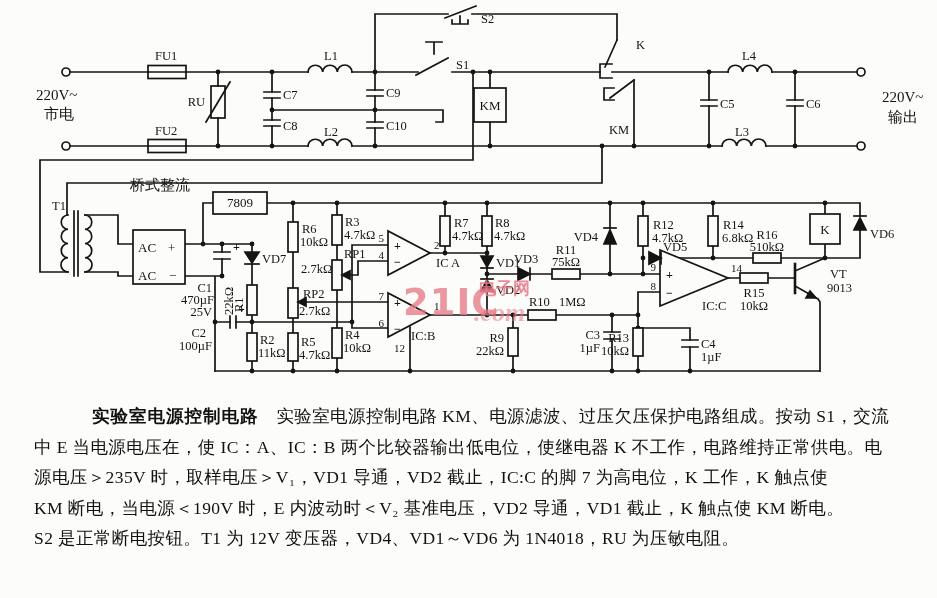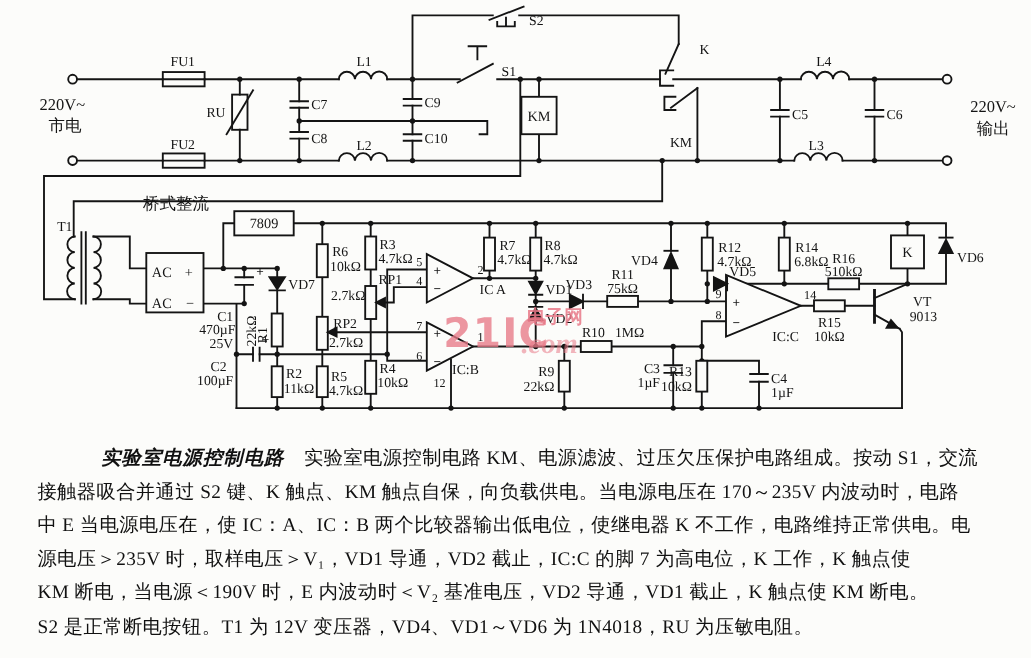--- a/index.html
+++ b/index.html
@@ -20,21 +20,21 @@
   .wm-big{font-size:37px;font-weight:bold;fill:rgba(231,120,135,0.78);font-family:"DejaVu Sans",sans-serif;letter-spacing:1px;}
   .wm-cn{font-size:17px;font-weight:bold;fill:rgba(231,120,135,0.85);}
   .wm-com{font-size:26px;font-style:italic;font-weight:bold;fill:rgba(231,120,135,0.55);}
   #caption{
     position:absolute;left:34px;top:401px;width:884px;
     font-size:17.5px;line-height:30.6px;letter-spacing:0.4px;
     text-align:left;
   }
   #caption .ln{white-space:nowrap;}
   #caption .indent{padding-left:58px;}
-  #caption b{letter-spacing:1px;font-style:italic;}
+  #caption b{letter-spacing:1px;}
 </style>
 </head>
 <body>
 
 <svg id="schematic" width="937" height="398" viewBox="0 0 937 398" stroke-linecap="square" stroke-linejoin="miter">
 
   <g stroke="#141414" stroke-width="1.7" fill="none">
 
     <path d="M70,72 H148 M186,72 H308 M352,72 H418 M452,72 H600 M612,72 H728 M772,72 H857"></path>
 
@@ -466,18 +466,17 @@
 
   <g stroke="none">
     <text class="wm-big" x="403" y="315">21IC</text>
     <text class="wm-cn" x="479" y="294">电子网</text>
     <text class="wm-com" x="474" y="321">.com</text>
   </g>
 </svg>
 
 <div id="caption">
   <div class="ln indent"><b>实验室电源控制电路</b>　<span>实验室电源控制电路 KM、电源滤波、过压欠压保护电路组成。按动 S1，交流</span></div>
-  <div class="ln">接触器吸合并通过 S2 键、K 触点、KM 触点自保，向负载供电。当电源电压在 170～235V 内波动时，电路</div>
   <div class="ln">中 E 当电源电压在，使 IC：A、IC：B 两个比较器输出低电位，使继电器 K 不工作，电路维持正常供电。电</div>
   <div class="ln">源电压＞235V 时，取样电压＞V₁，VD1 导通，VD2 截止，IC:C 的脚 7 为高电位，K 工作，K 触点使</div>
   <div class="ln">KM 断电，当电源＜190V 时，E 内波动时＜V₂ 基准电压，VD2 导通，VD1 截止，K 触点使 KM 断电。</div>
   <div class="ln">S2 是正常断电按钮。T1 为 12V 变压器，VD4、VD1～VD6 为 1N4018，RU 为压敏电阻。</div>
 </div>
 
 </body></html>

